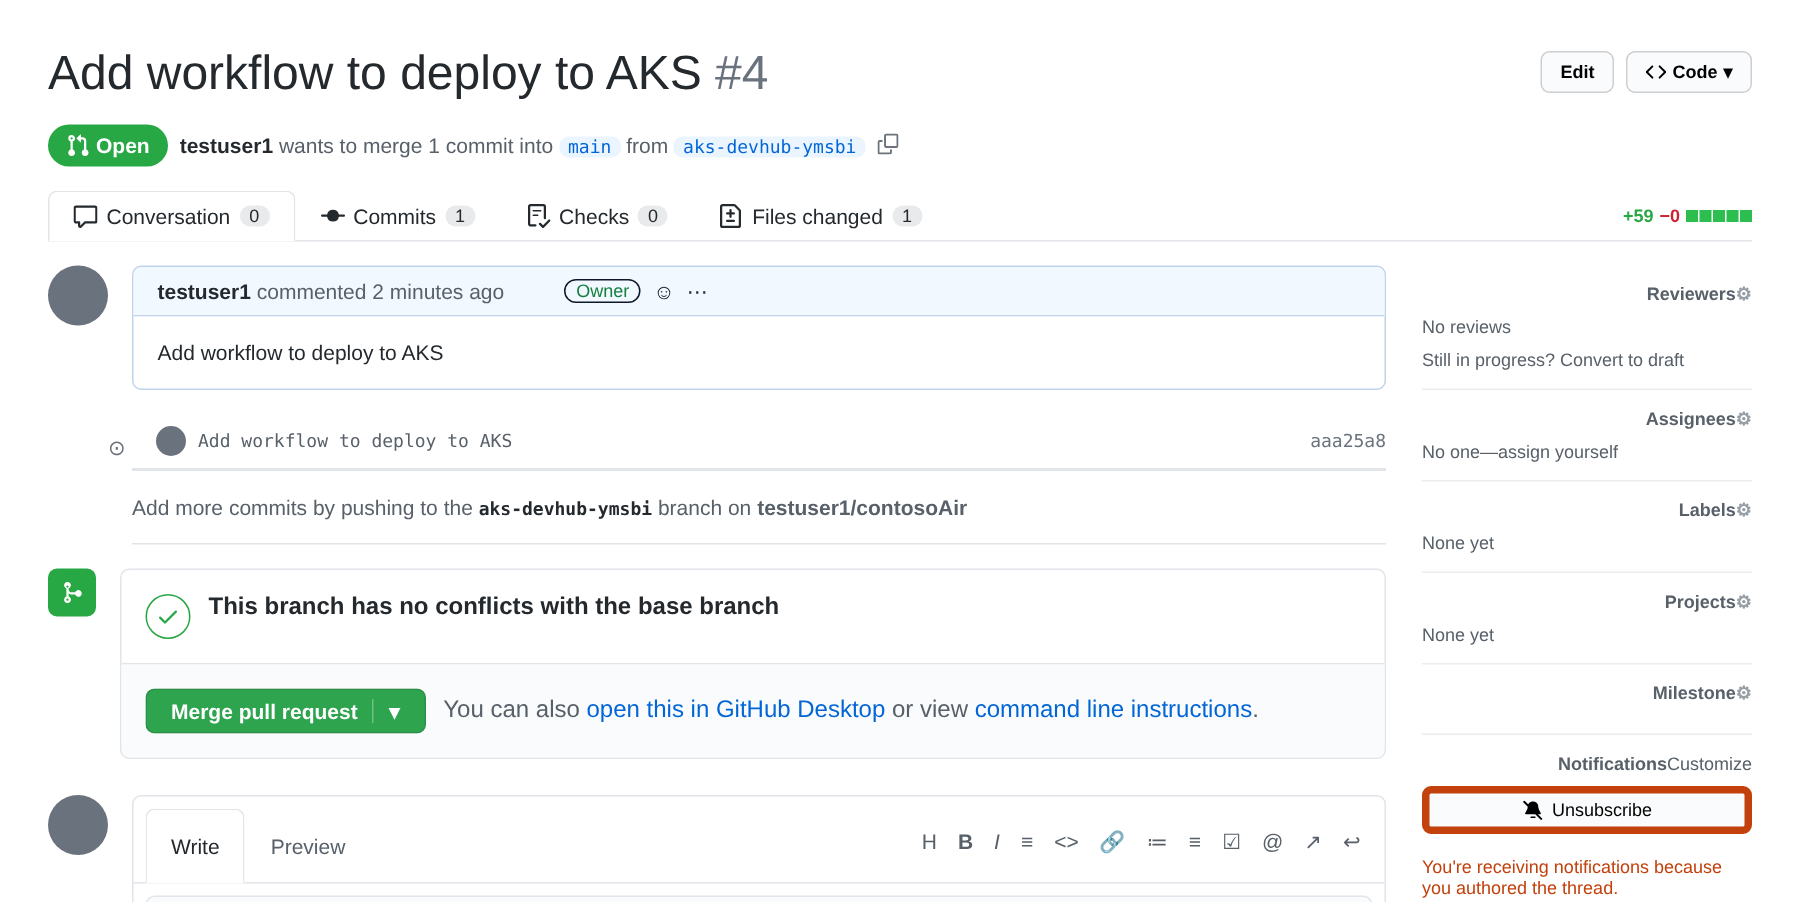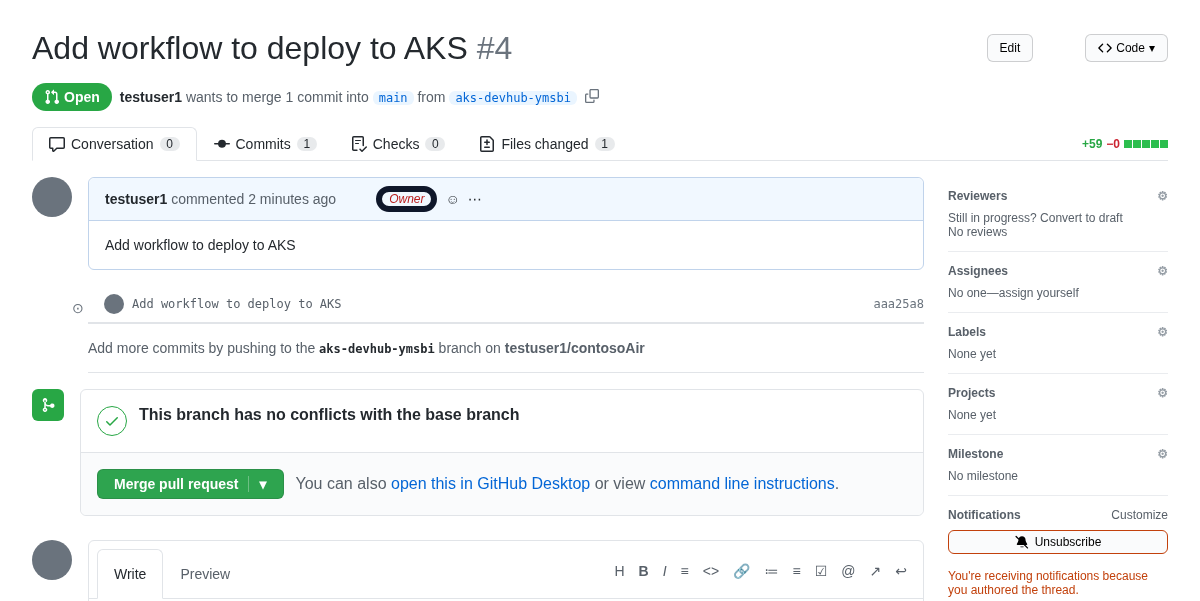--- a/index.html
+++ b/index.html
@@ -2,21 +2,21 @@
 <html><head>
 <meta charset="utf-8">
 <style>
 * { box-sizing: border-box; margin: 0; padding: 0; }
 body { font-family: -apple-system, BlinkMacSystemFont, "Segoe UI", Helvetica, Arial, sans-serif; font-size: 14px; color: #24292e; background: #fff; }
 .container { max-width: 1200px; margin: 0 auto; padding: 0 32px; }
 .header { display: flex; justify-content: space-between; align-items: flex-start; padding-top: 30px; }
 .title-block h1 { font-size: 32px; font-weight: 400; margin-bottom: 8px; }
 .title-block h1 .number { color: #6a737d; font-weight: 300; }
 .header-actions { display: flex; gap: 8px; margin-top: 4px; }
-.btn { display: inline-flex; align-items: center; gap: 4px; padding: 3px 12px; font-size: 12px; font-weight: 400; line-height: 20px; border: 1px solid rgba(27,31,35,.2); border-radius: 6px; background: #fafbfc; cursor: pointer; margin-left: 44px; }
+.btn { display: inline-flex; align-items: center; gap: 4px; padding: 3px 12px; font-size: 12px; font-weight: 700; line-height: 20px; border: 1px solid rgba(27,31,35,.2); border-radius: 6px; background: #fafbfc; cursor: pointer; }
 .meta-row { display: flex; align-items: center; gap: 8px; margin-top: 8px; margin-bottom: 16px; flex-wrap: wrap; }
 .state-badge { display: inline-flex; align-items: center; gap: 4px; background: #28a745; color: #fff; padding: 6px 12px; border-radius: 2em; font-weight: 600; font-size: 14px; }
 .meta-text { color: #586069; }
 .meta-text strong { color: #24292e; font-weight: 600; }
 .branch-label { display: inline-block; background: #eaf5ff; color: #0366d6; padding: 0 6px; border-radius: 6px; font-family: ui-monospace, SFMono-Regular, Consolas, monospace; font-size: 12px; }
 .copy-icon { color: #6a737d; cursor: pointer; }
 .tabs-row { display: flex; align-items: center; border-bottom: 1px solid #e1e4e8; }
 .tabs { display: flex; }
 .tab { display: flex; align-items: center; gap: 6px; padding: 8px 16px; color: #24292e; cursor: pointer; border: 1px solid transparent; border-bottom: none; }
 .tab.active { background: #fff; border: 1px solid #e1e4e8; border-bottom: 1px solid #fff; border-radius: 6px 6px 0 0; margin-bottom: -1px; }
@@ -31,21 +31,21 @@
 .main-col { flex: 1; min-width: 0; }
 .sidebar { width: 220px; flex-shrink: 0; }
 .timeline-item { display: flex; gap: 16px; margin-bottom: 16px; }
 .avatar { width: 40px; height: 40px; border-radius: 50%; background: #6a737d; flex-shrink: 0; }
 .avatar.small { width: 20px; height: 20px; }
 .comment-box { flex: 1; border: 1px solid #c0d3eb; border-radius: 6px; }
 .comment-header { display: flex; justify-content: flex-start; align-items: center; padding: 8px 16px; background: #f1f8ff; border-bottom: 1px solid #c0d3eb; border-radius: 6px 6px 0 0; gap: 40px; }
 .comment-header-left { color: #586069; }
 .comment-header-left strong { color: #24292e; }
 .comment-header-right { display: flex; align-items: center; gap: 8px; }
-.owner-badge { border: 6px solid #0f172a; border-radius: 2em; padding: 0 7px; font-size: 12px; color: #b91c1c; font-style: italic; }
+.owner-badge { border: 1px solid #0f172a; border-radius: 2em; padding: 0 7px; font-size: 12px; color: #15803d; }
 .comment-body { padding: 16px; }
 .commit-row { display: flex; align-items: center; gap: 8px; padding: 8px 0 8px 72px; position: relative; }
 .commit-dot { position: absolute; left: 40px; top: 14px; color: #6a737d; }
 .commit-msg { font-family: ui-monospace, SFMono-Regular, Consolas, monospace; font-size: 12px; color: #586069; flex: 1; }
 .commit-sha { font-family: ui-monospace, SFMono-Regular, Consolas, monospace; font-size: 12px; color: #6a737d; }
 .push-hint { color: #586069; padding: 16px 0; border-bottom: 1px solid #e1e4e8; margin-left: 56px; margin-bottom: 16px; border-top: 2px solid #e1e4e8; padding-top:16px;}
 .push-hint .branch-label { background: transparent; color: #24292e; font-weight: 600; padding: 0; }
 .merge-panel { display: flex; gap: 16px; align-items: flex-start; }
 .merge-icon-box { width: 32px; height: 32px; background: #28a745; border-radius: 6px; display: flex; align-items: center; justify-content: center; color: #fff; flex-shrink: 0; }
 .merge-content { flex: 1; border: 1px solid #e1e4e8; border-radius: 6px; }
@@ -61,26 +61,26 @@
 .compose { margin-top: 24px; }
 .compose-box { flex: 1; border: 1px solid #e1e4e8; border-radius: 6px; }
 .compose-tabs { display: flex; align-items: center; padding: 8px 8px 0; border-bottom: 1px solid #e1e4e8; }
 .compose-tab { padding: 16px 16px; cursor: pointer; border: 1px solid transparent; border-bottom: none; color: #586069; }
 .compose-tab.active { background: #fff; border: 1px solid #e1e4e8; border-bottom: 1px solid #fff; border-radius: 6px 6px 0 0; margin-bottom: -1px; color: #24292e; }
 .toolbar { margin-left: auto; display: flex; gap: 14px; color: #586069; padding-right: 8px; padding-bottom: 6px; font-size: 14px; }
 .toolbar span { cursor: pointer; }
 .compose-textarea { width: calc(100% - 16px); margin: 8px; min-height: 100px; border: 1px solid #e1e4e8; border-radius: 6px; padding: 8px; font-family: inherit; font-size: 14px; resize: vertical; background: #fafbfc; }
 .compose-textarea::placeholder { color: #6a737d; }
 .sidebar-section { border-bottom: 1px solid #eaecef; padding: 12px 0; }
-.sidebar-header { display: flex; justify-content: space-between; align-items: center; font-size: 12px; font-weight: 600; color: #586069; margin-bottom: 8px; }
+.sidebar-header { display: flex; justify-content: flex-end; align-items: center; font-size: 12px; font-weight: 600; color: #586069; margin-bottom: 8px; }
 .gear { color: #959da5; cursor: pointer; }
 .sidebar-body { font-size: 12px; color: #586069; }
 .sidebar-body a { color: #0366d6; text-decoration: none; }
 .sidebar-body .self-link { color: #586069; }
-.subscribe-btn { width: 100%; text-align: center; padding: 4px; border: 1px solid #c2410c; border-radius: 6px; background: #fafbfc; font-size: 12px; cursor: pointer; display: flex; align-items: center; justify-content: center; gap: 6px; margin-bottom: 8px; }
+.subscribe-btn { width: 100%; text-align: center; padding: 4px; border: 5px solid #c2410c; border-radius: 6px; background: #fafbfc; font-size: 12px; cursor: pointer; display: flex; align-items: center; justify-content: center; gap: 6px; margin-bottom: 8px; }
 .notif-text { font-size: 12px; color: #c2410c; margin-top: 15px; }
 .icon { display: inline-flex; }
 svg { fill: currentColor; }
 </style>
 </head>
 <body>
 
 <div class="container">
 
   <div class="header">
@@ -268,22 +268,22 @@
       </div>
 
     </div>
 
     <div class="sidebar">
       <div class="sidebar-section">
         <div class="sidebar-header">
             <span>Reviewers</span>
             <span class="gear">⚙</span>
           </div>
+        <div class="sidebar-body">No reviews</div>
         <div class="sidebar-body" style="margin-top:8px">Still in progress? Convert to draft</div>
-        <div class="sidebar-body">No reviews</div>
       </div>
       <div class="sidebar-section">
         <div class="sidebar-header">
             <span>Assignees</span>
             <span class="gear">⚙</span>
           </div>
         <div class="sidebar-body"><span>No one—</span><a href="#" class="self-link">assign yourself</a></div>
       </div>
       <div class="sidebar-section">
         <div class="sidebar-header">
@@ -297,21 +297,20 @@
             <span>Projects</span>
             <span class="gear">⚙</span>
           </div>
         <div class="sidebar-body">None yet</div>
       </div>
       <div class="sidebar-section">
         <div class="sidebar-header">
             <span>Milestone</span>
             <span class="gear">⚙</span>
           </div>
-        <div class="sidebar-body">No milestone</div>
       </div>
       <div class="sidebar-section">
         <div class="sidebar-header">
             <span>Notifications</span>
             <span style="font-size:12px;color:#586069;font-weight:400">Customize</span>
           </div>
         <button class="subscribe-btn">
           <span class="icon">
               <svg width="14" height="14" viewBox="0 0 16 16">
                 <path d="M8 1.5c-2.363 0-4 1.69-4 3.75 0 .984-.246 1.928-.689 2.745L2.22 10.03a.75.75 0 00.53 1.28h10.5a.75.75 0 00.53-1.28l-1.09-2.035A5.749 5.749 0 0112 5.25C12 3.19 10.363 1.5 8 1.5zM6 13.5a.5.5 0 00.5.5h3a.5.5 0 000-1h-3a.5.5 0 00-.5.5zM1.78 1.22a.75.75 0 00-1.06 1.06l13 13a.75.75 0 101.06-1.06l-13-13z"></path>

